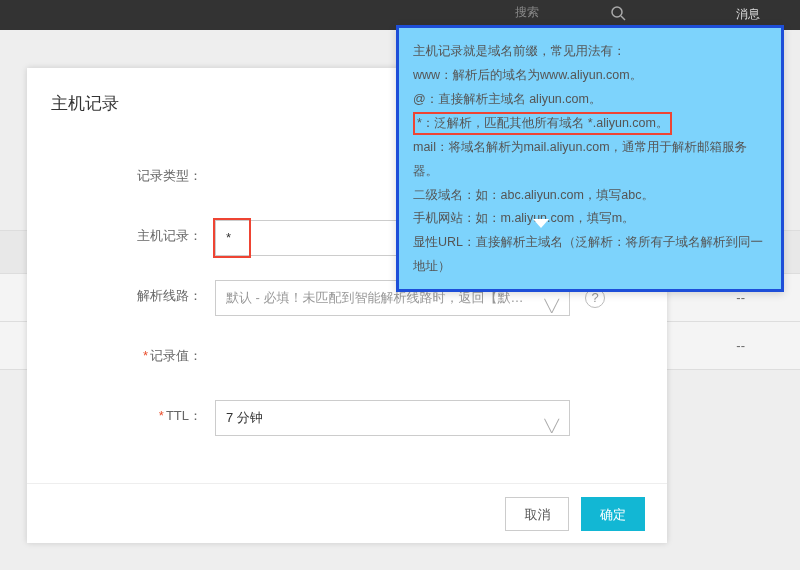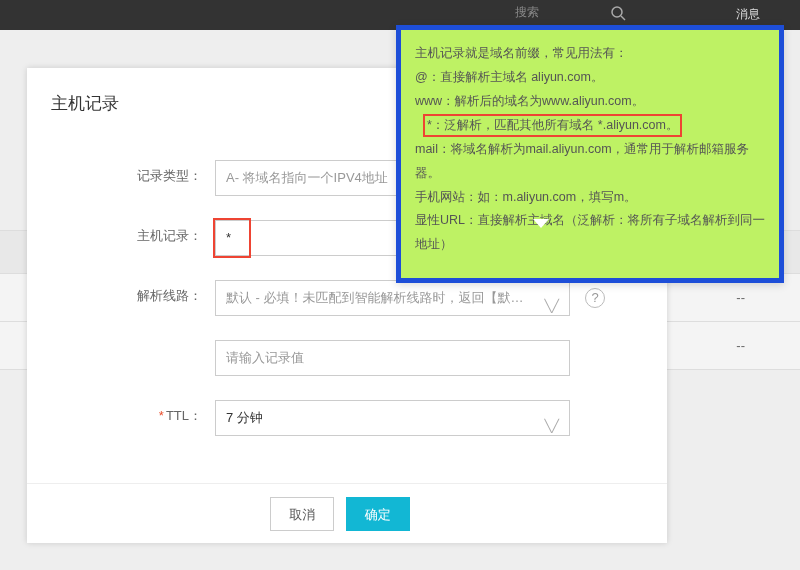--- a/index.html
+++ b/index.html
@@ -152,53 +152,53 @@
       color: #999;
       font-size: 13px;
       text-align: center;
       line-height: 18px;
     }
     .modal-footer {
       position: absolute;
       left: 0; right: 0; bottom: 0;
       height: 60px;
       border-top: 1px solid #eee;
-      text-align: center;
+      text-align: right;
       padding: 13px 22px 0 0;
     }
     .btn {
       display: inline-block;
       height: 34px;
       line-height: 34px;
       padding: 0 18px;
       font-size: 13px;
       margin-left: 8px;
       cursor: pointer;
     }
     .btn-cancel { background: #fff; border: 1px solid #ccc; color: #555; }
     .btn-ok { background: #12b7d4; color: #fff; border: 1px solid #12b7d4; }
     .tooltip {
       position: absolute;
       left: 396px; top: 25px;
       width: 388px;
-      background: #bef264;
-      border: 5px solid #1d4ed8;
+      background: #7dd3fc;
+      border: 3px solid #1d4ed8;
       box-shadow: 0 2px 8px rgba(0,0,0,0.15);
-      padding: 12px 14px 21px 14px;
+      padding: 12px 14px 10px 14px;
       font-size: 12.5px;
       color: #555;
       line-height: 1.9;
       z-index: 50;
     }
     .tooltip .hl {
       border: 2px solid #e43;
       padding: 0 2px;
       display: inline-block;
       line-height: 1.5;
-      margin: 1px 8px;
+      margin: 1px 0;
     }
     .tooltip-arrow {
       position: absolute;
       left: 533px; top: 219px;
       width: 0; height: 0;
       border-left: 8px solid transparent;
       border-right: 8px solid transparent;
       border-top: 9px solid #fff;
       z-index: 51;
     }
@@ -238,24 +238,20 @@
   <div class="bg-row" style="top:292px">
     <span class="dash">--</span>
   </div>
 </div>
 
 <div class="modal">
   <div class="modal-title">主机记录</div>
 
   <div class="form-row" style="top:92px">
     <div class="label">记录类型：</div>
-    <div class="select">
-      <span>A- 将域名指向一个IPV4地址</span>
-      <span class="chev">╲╱</span>
-    </div>
   </div>
 
   <div class="form-row" style="top:152px">
     <div class="label"><span>主机记录：</span></div>
     <div class="input host-input dark">
       <span>*</span>
     </div>
     <div class="host-input-red"></div>
     <span class="domain-suffix">.may90.com</span>
     <span class="help-icon" style="left:515px">?</span>
@@ -264,42 +260,41 @@
   <div class="form-row" style="top:212px">
     <div class="label">解析线路：</div>
     <div class="select">
       <span style="display:inline-block;width:310px;overflow:hidden;white-space:nowrap;text-overflow:ellipsis;">默认 - 必填！未匹配到智能解析线路时，返回【默认】线路...</span>
       <span class="chev">╲╱</span>
     </div>
     <span class="help-icon" style="left:558px">?</span>
   </div>
 
   <div class="form-row" style="top:272px">
-    <div class="input" style="width:355px">
-      <span>请输入记录值</span>
-    </div>
+    <div class="label"><span class="req">*</span><span>记录值：</span></div>
   </div>
 
   <div class="form-row" style="top:332px">
     <div class="label"><span class="req">*</span><span>TTL：</span></div>
     <div class="select dark" style="color:#333">
       <span>7 分钟</span>
       <span class="chev">╲╱</span>
     </div>
   </div>
 
   <div class="modal-footer">
     <span class="btn btn-cancel">取消</span>
     <span class="btn btn-ok">确定</span>
   </div>
 </div>
 
 <div class="tooltip">
   <div>主机记录就是域名前缀，常见用法有：</div>
+  <div>www：解析后的域名为www.aliyun.com。</div>
   <div>@：直接解析主域名 aliyun.com。</div>
-  <div>www：解析后的域名为www.aliyun.com。</div>
   <div class="hl">*：泛解析，匹配其他所有域名 *.aliyun.com。</div>
   <div>mail：将域名解析为mail.aliyun.com，通常用于解析邮箱服务器。</div>
+  <div>二级域名：如：abc.aliyun.com，填写abc。</div>
   <div>手机网站：如：m.aliyun.com，填写m。</div>
   <div>显性URL：直接解析主域名（泛解析：将所有子域名解析到同一地址）</div>
 </div>
 <div class="tooltip-arrow-b"></div>
 <div class="tooltip-arrow"></div>
 
 </body></html>

